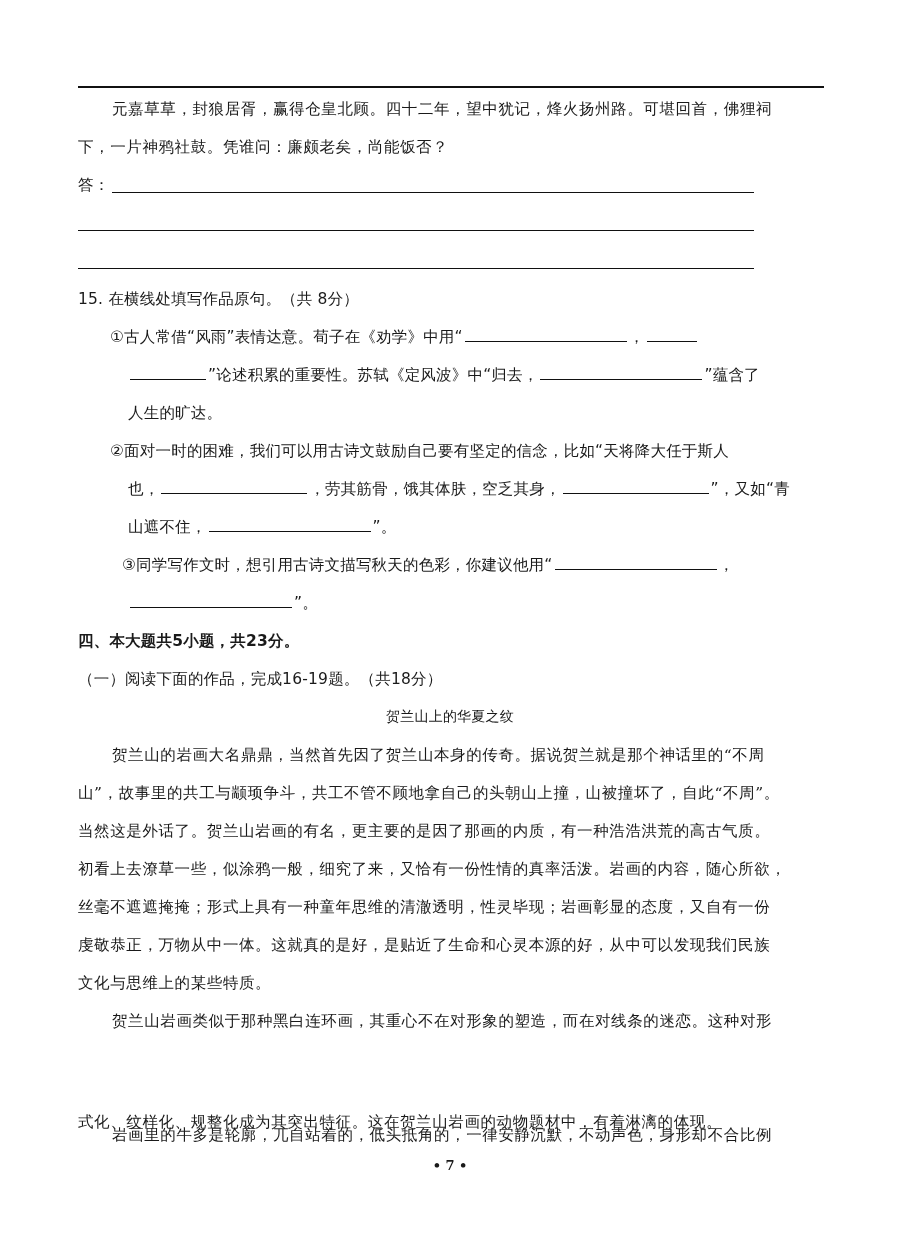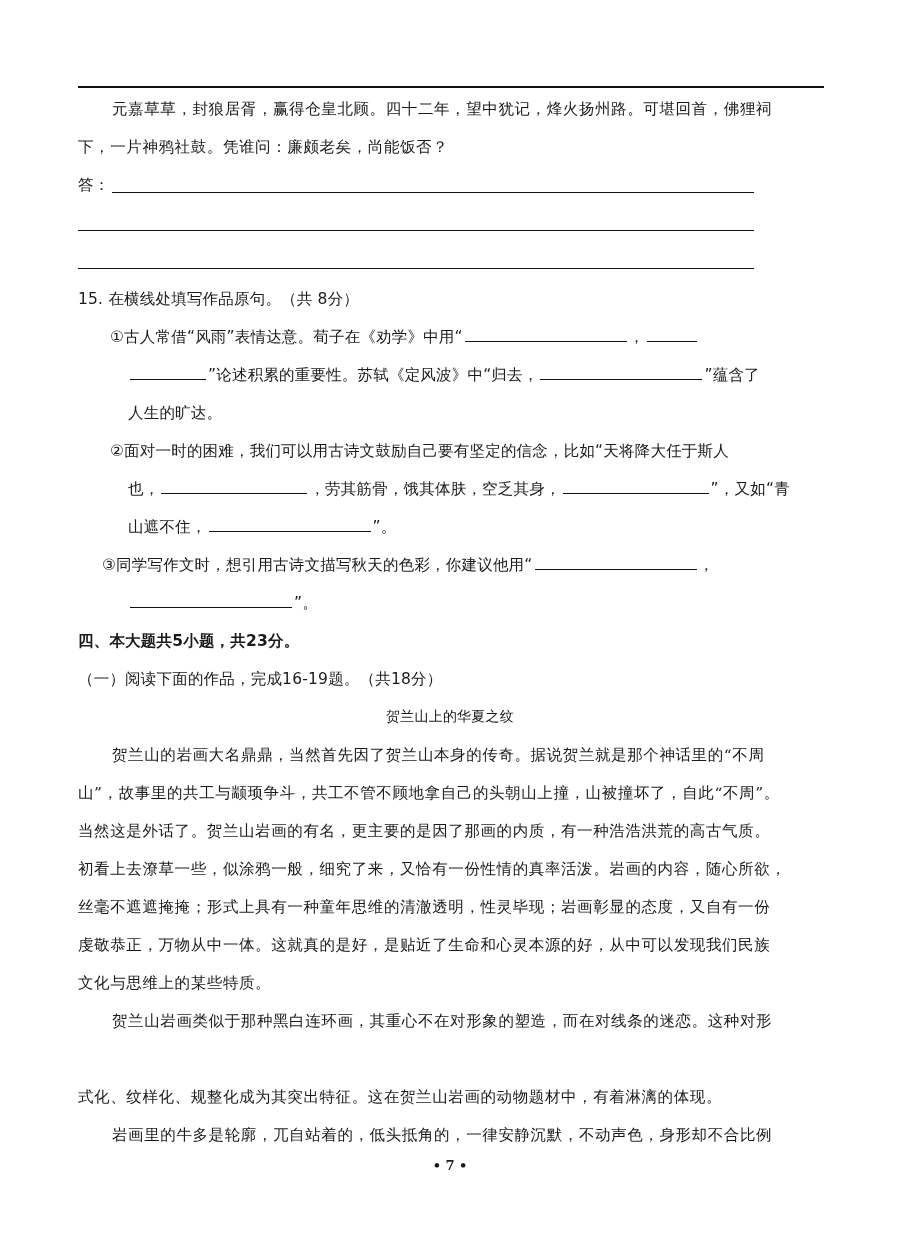--- a/index.html
+++ b/index.html
@@ -39,36 +39,36 @@
   <div class="line sans" style="top:403px; left:128px;">人生的旷达。</div>
 
   <div class="line sans" style="top:441px; left:110px;">②面对一时的困难，我们可以用古诗文鼓励自己要有坚定的信念，比如“天将降大任于斯人</div>
   <div class="line sans" style="top:479px; left:128px;">
     <span>也，</span><span class="blank" style="width:146px;"></span><span>，劳其筋骨，饿其体肤，空乏其身，</span><span class="blank" style="width:146px;"></span><span>”，又如“青</span>
   </div>
   <div class="line sans" style="top:517px; left:128px;">
     <span>山遮不住，</span><span class="blank" style="width:162px;"></span><span>”。</span>
   </div>
 
-  <div class="line sans" style="top:555px; left:102px;">
+  <div class="line sans" style="top:555px; left:122px;">
     <span>③同学写作文时，想引用古诗文描写秋天的色彩，你建议他用“</span><span class="blank" style="width:162px;"></span><span>，</span>
   </div>
   <div class="line sans" style="top:593px; left:128px;">
     <span class="blank" style="width:162px;"></span><span>”。</span>
   </div>
 
   <div class="line sans bold" style="top:631px;">四、本大题共5小题，共23分。</div>
   <div class="line sans" style="top:669px;">（一）阅读下面的作品，完成16-19题。（共18分）</div>
   <div class="title sans">贺兰山上的华夏之纹</div>
 
   <div class="line" style="top:745px; left:112px;">贺兰山的岩画大名鼎鼎，当然首先因了贺兰山本身的传奇。据说贺兰就是那个神话里的“不周</div>
   <div class="line" style="top:783px;">山”，故事里的共工与颛顼争斗，共工不管不顾地拿自己的头朝山上撞，山被撞坏了，自此“不周”。</div>
   <div class="line" style="top:859px;">初看上去潦草一些，似涂鸦一般，细究了来，又恰有一份性情的真率活泼。岩画的内容，随心所欲，</div>
   <div class="line" style="top:821px;">当然这是外话了。贺兰山岩画的有名，更主要的是因了那画的内质，有一种浩浩洪荒的高古气质。</div>
   <div class="line" style="top:897px;">丝毫不遮遮掩掩；形式上具有一种童年思维的清澈透明，性灵毕现；岩画彰显的态度，又自有一份</div>
   <div class="line" style="top:935px;">虔敬恭正，万物从中一体。这就真的是好，是贴近了生命和心灵本源的好，从中可以发现我们民族</div>
   <div class="line" style="top:973px;">文化与思维上的某些特质。</div>
   <div class="line" style="top:1011px; left:112px;">贺兰山岩画类似于那种黑白连环画，其重心不在对形象的塑造，而在对线条的迷恋。这种对形</div>
-  <div class="line" style="top:1087px;">式化、纹样化、规整化成为其突出特征。这在贺兰山岩画的动物题材中，有着淋漓的体现。</div>
+  <div class="line" style="top:1112px;">式化、纹样化、规整化成为其突出特征。这在贺兰山岩画的动物题材中，有着淋漓的体现。</div>
   <div class="line" style="top:1125px; left:112px;">岩画里的牛多是轮廓，兀自站着的，低头抵角的，一律安静沉默，不动声色，身形却不合比例</div>
 
   <div class="page-num">• 7 •</div>
 </div>
 
 </body></html>

